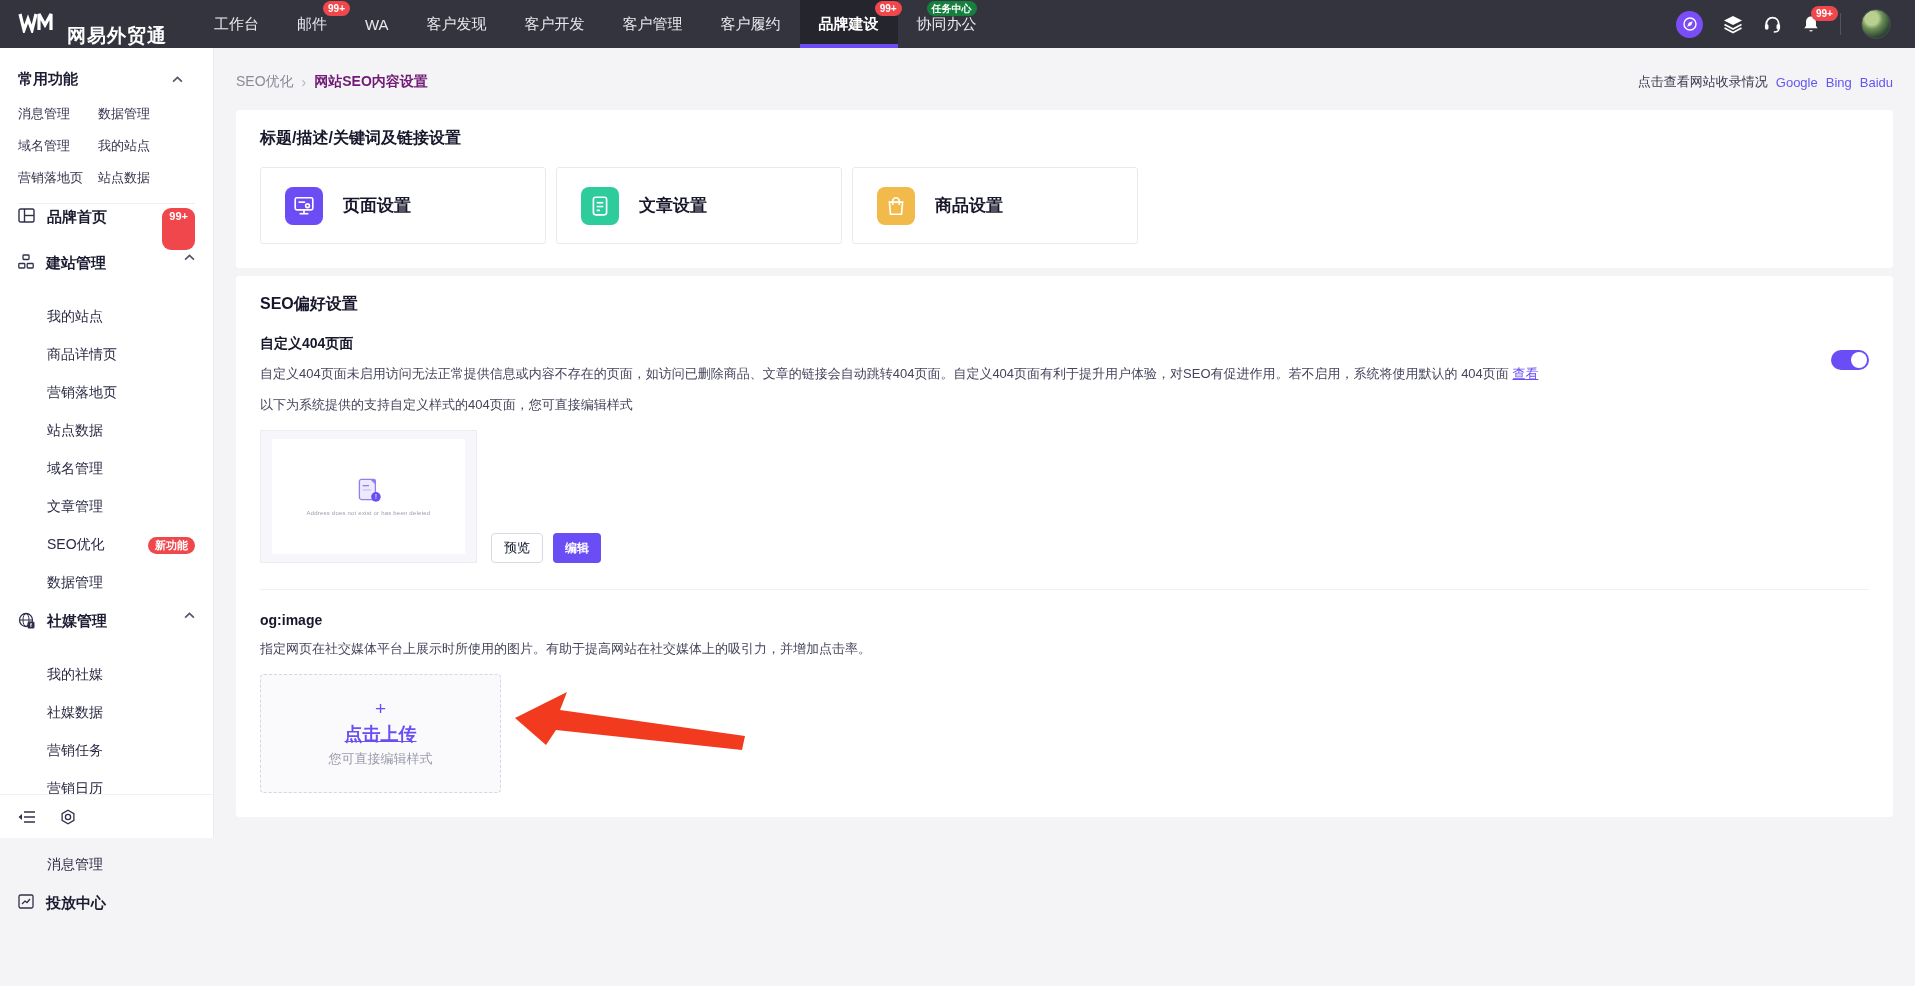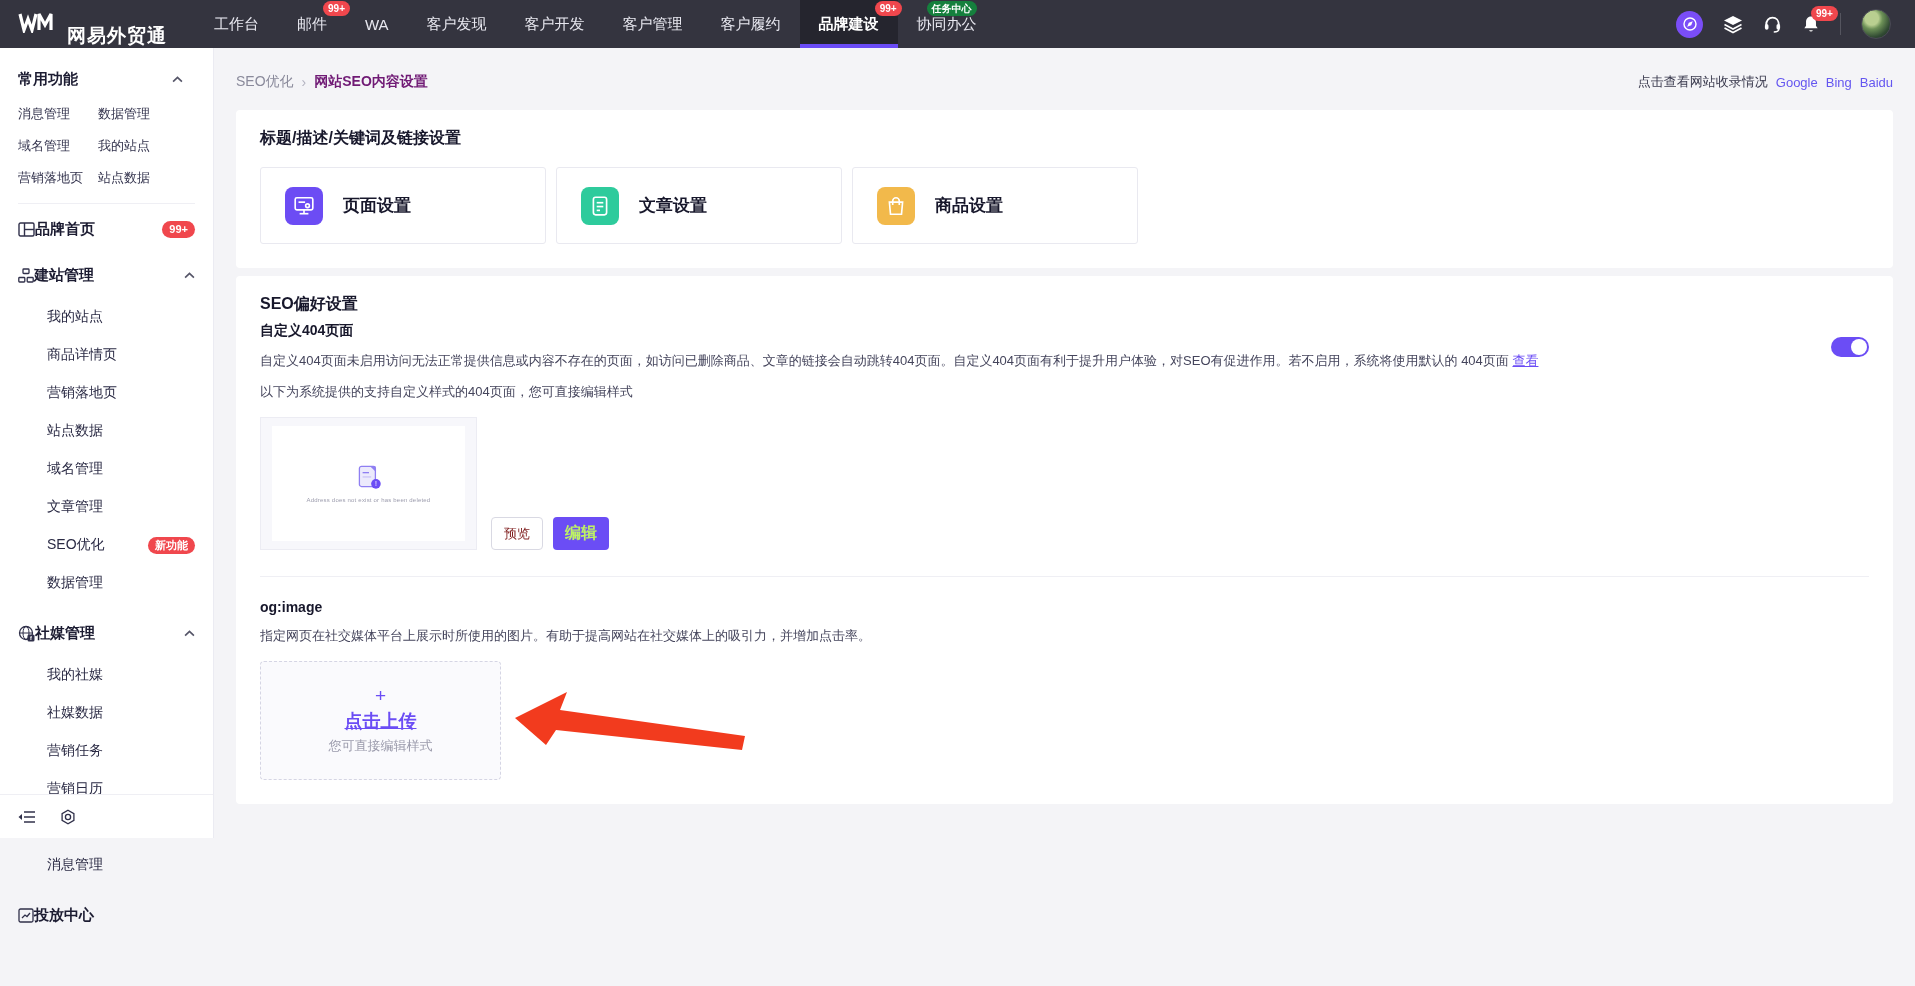--- a/index.html
+++ b/index.html
@@ -59,21 +59,21 @@
     padding:0 30px 0 18px; margin-top:22px; font-size:15px; font-weight:700; color:#1c1c32;
     cursor:pointer;
   }
   .sb-quick {
     display:grid; grid-template-columns:80px auto; row-gap:14px;
     padding:16px 0 0 18px; font-size:13px; color:#33334d;
   }
   .sb-quick span { cursor:pointer; white-space:nowrap; }
   .sb-divider { height:1px; background:#efeff4; margin:16px 18px 0 18px; }
   .sb-row {
-    display:flex; align-items:center; gap:0; padding:0 18px;
+    display:flex; gap:12px; padding:0 18px;
     height:42px; cursor:pointer; font-size:15px; font-weight:700; color:#1c1c32;
     margin-top:4px; position:relative;
   }
   .sb-row .chev { margin-left:auto; }
   .sb-badge {
     margin-left:auto; background:#f0474d; color:#fff; font-size:11px; font-weight:700;
     line-height:17px; padding:0 7px; border-radius:9px;
   }
   .sb-sub { padding:2px 0 6px 0; }
   .sb-sub-item {
@@ -108,21 +108,21 @@
   }
   .tile-icon {
     width:38px; height:38px; border-radius:8px; display:flex; align-items:center; justify-content:center;
     flex-shrink:0;
   }
   .tile-icon.purple { background:#6c4cf4; }
   .tile-icon.green  { background:#2ecb9c; }
   .tile-icon.amber  { background:#f2b94b; }
   .tile-label { font-size:17px; font-weight:700; color:#17172b; }
   
-  .sec404 { position:relative; margin-top:7px; }
+  .sec404 { position:relative; margin-top:20px; }
   .sec-title { font-size:14px; font-weight:700; color:#17172b; }
   .desc { font-size:13px; color:#45455c; margin-top:11px; line-height:1.5; }
   .desc a.view-link { color:#6b4df5; text-decoration:underline; cursor:pointer; }
   .toggle {
     position:absolute; top:15px; right:0; width:38px; height:20px; border-radius:10px;
     background:#6b4df5; cursor:pointer;
   }
   .toggle::after {
     content:""; position:absolute; top:2px; right:2px; width:16px; height:16px;
     background:#fff; border-radius:50%;
@@ -133,25 +133,25 @@
     display:flex; align-items:center; justify-content:center; cursor:pointer;
   }
   .thumb-page {
     width:193px; height:115px; background:#fff; display:flex; flex-direction:column;
     align-items:center; justify-content:center; gap:5px;
   }
   .thumb-caption { font-size:6px; color:#9c9cad; letter-spacing:0.2px; }
   .thumb-actions { display:flex; gap:10px; margin-left:14px; }
   .btn-outline {
     background:#fff; border:1px solid #d9d9e3; border-radius:4px; padding:5px 12px;
-    font-size:13px; color:#7f1d1d; cursor:pointer; font-family:inherit;
+    font-size:13px; color:#0f172a; cursor:pointer; font-family:inherit;
   }
   .btn-primary {
     background:#6b4df5; border:none; border-radius:4px; padding:6px 12px;
-    font-size:16px; color:#bef264; font-weight:700; cursor:pointer; font-family:inherit;
+    font-size:12px; color:#ffffff; font-weight:700; cursor:pointer; font-family:inherit;
   }
   .card-divider { height:1px; background:#efeff4; margin-top:26px; }
   .secog { margin-top:22px; }
   .upload-box {
     width:241px; height:119px; margin-top:15px; border:1px dashed #d5d5e4; border-radius:4px;
     background:#fafafd; display:flex; flex-direction:column; align-items:center; justify-content:center;
     gap:4px; cursor:pointer;
   }
   .plus { color:#6b4df5; font-size:19px; line-height:1; }
   .upload-label { color:#6b4df5; font-size:18px; font-weight:700;text-decoration:underline; }

